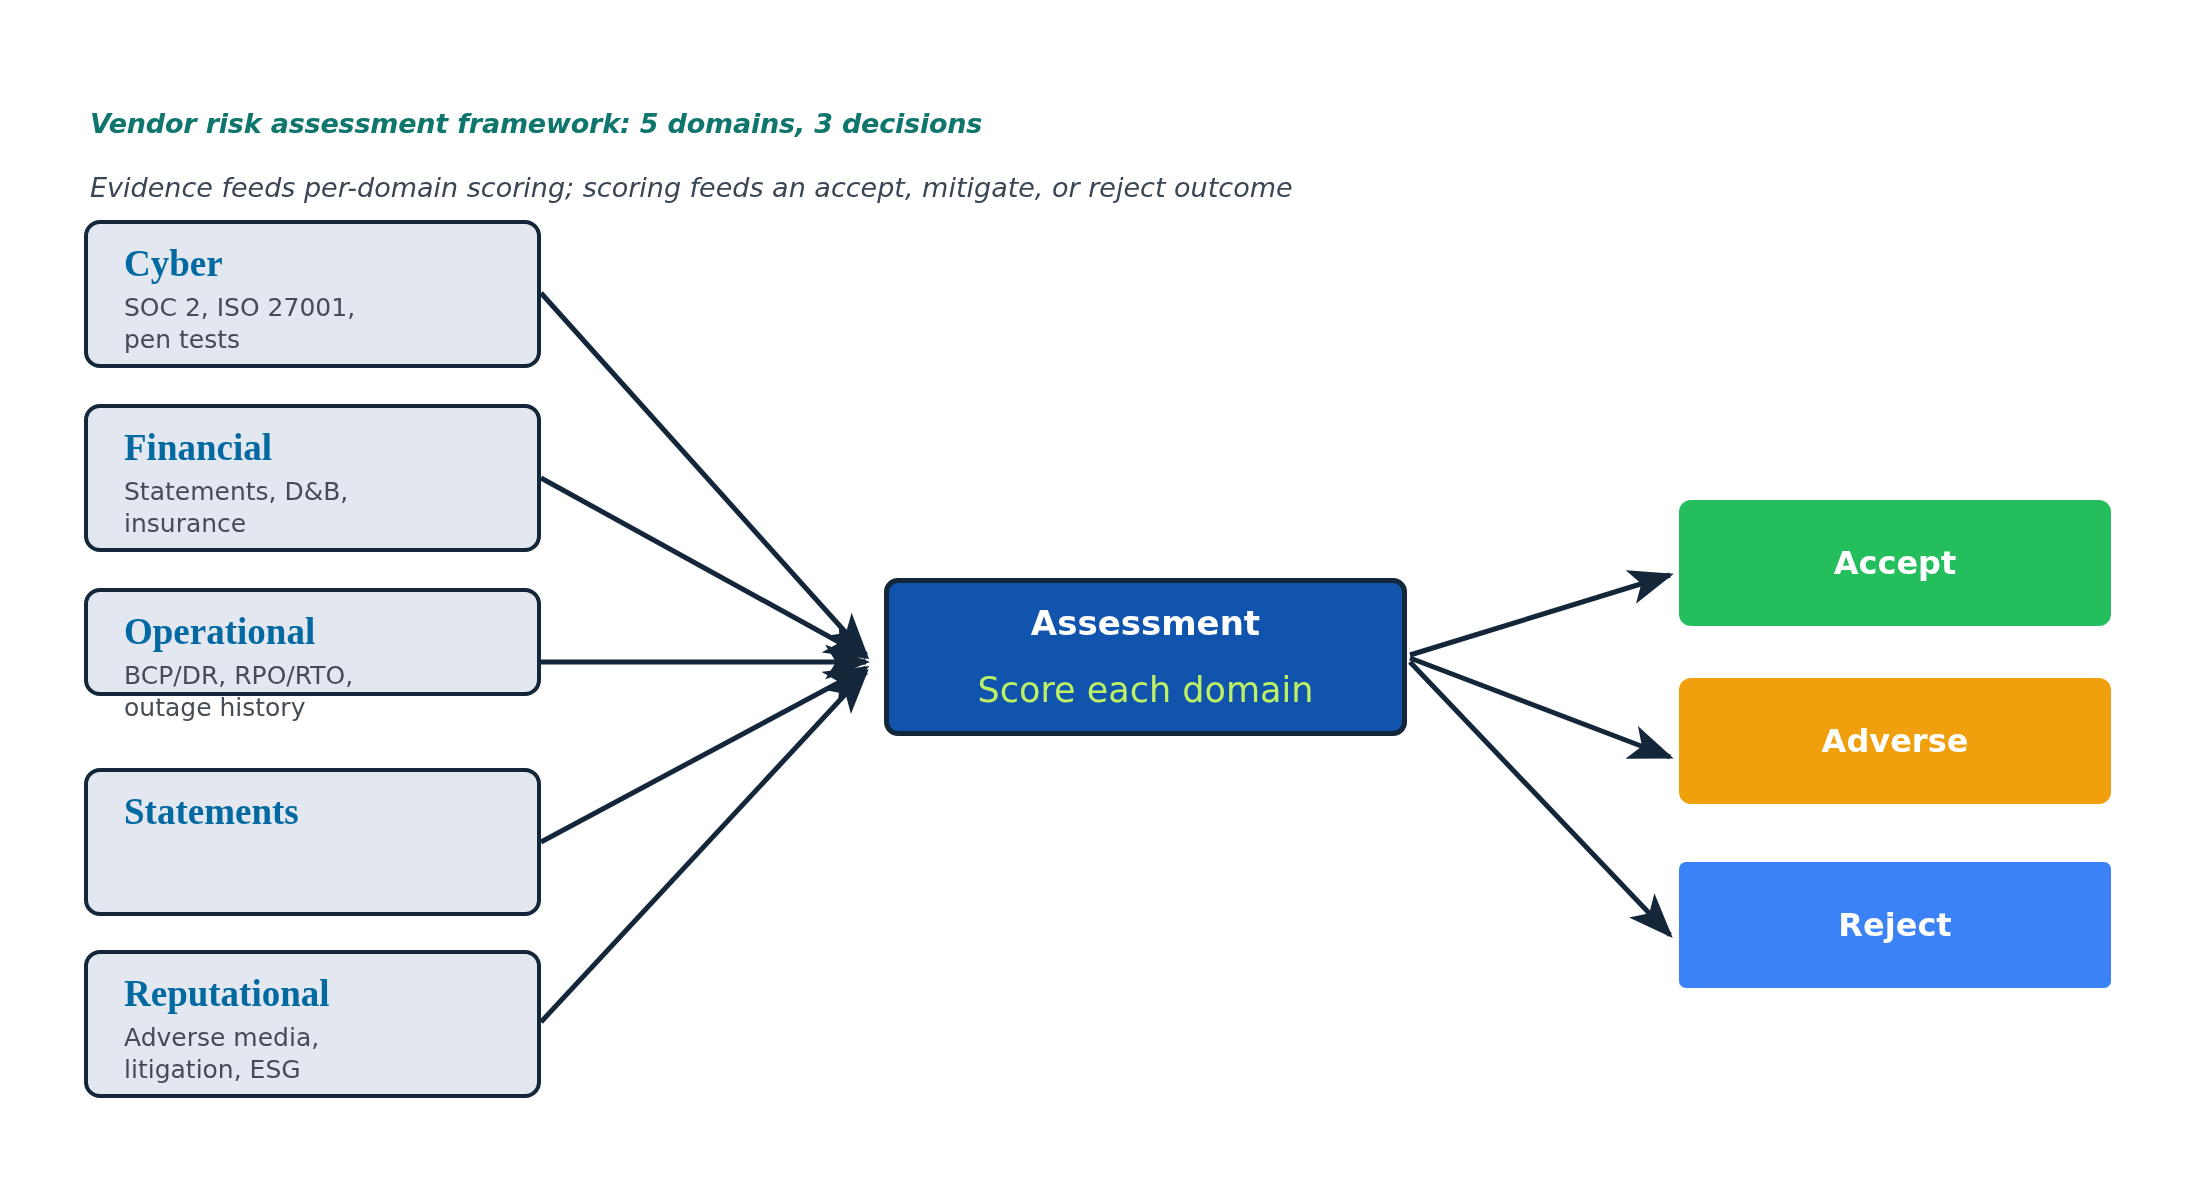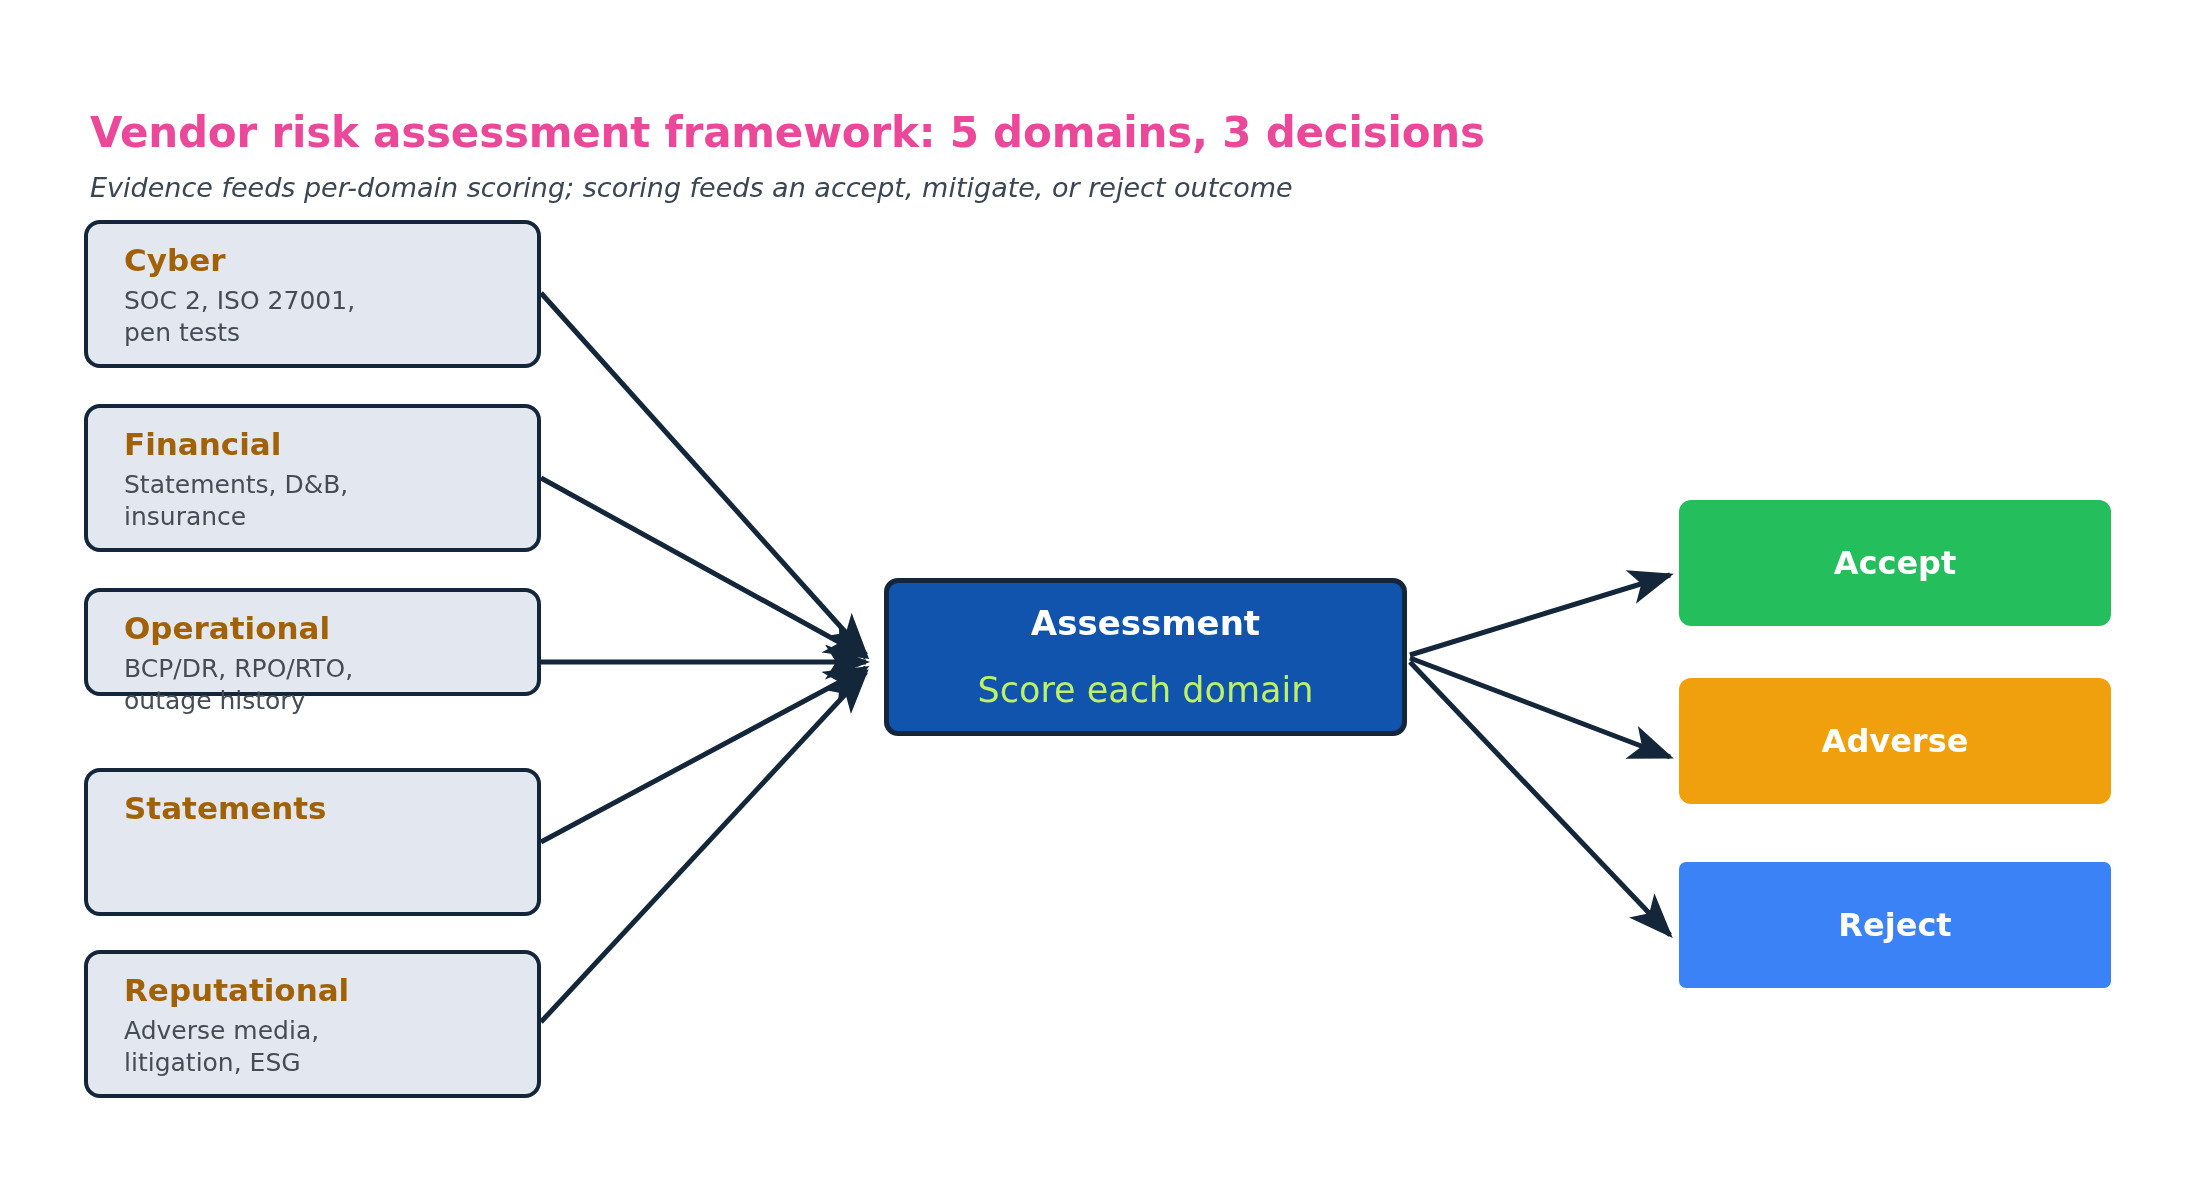--- a/index.html
+++ b/index.html
@@ -20,25 +20,26 @@
     left: 0; top: 0;
     width: 2197px;
     height: 1198px;
   }
 
   
   .title {
     position: absolute;
     left: 90px;
     top: 108px;
-    font-size: 42px;
-    font-weight: 700;
-    color: #ec4899;
+    font-size: 27px;
+    font-weight: 700;
+    color: #0f766e;
     letter-spacing: -0.2px;
     white-space: nowrap;
+    font-style: italic;
   }
   .subtitle {
     position: absolute;
     left: 90px;
     top: 172px;
     font-size: 27px;
     font-style: italic;
     font-weight: 400;
     color: #3b4654;
     white-space: nowrap;
@@ -57,25 +58,26 @@
   .domain-box {
     position: absolute;
     box-sizing: border-box;
     width: 457px;
     background: #e3e7f0;
     border: 4px solid #14263a;
     border-radius: 16px;
     padding: 18px 0 16px 36px;
   }
   .domain-title {
-    font-size: 31px;
-    font-weight: 700;
-    color: #a16207;
+    font-size: 37px;
+    font-weight: 700;
+    color: #0369a1;
     line-height: 1.18;
     margin-bottom: 6px;
+    font-family: Liberation Serif, serif;
   }
   .domain-desc {
     font-size: 25px;
     font-weight: 400;
     color: #454c55;
     line-height: 1.28;
     white-space: pre-line;
   }
 
   

